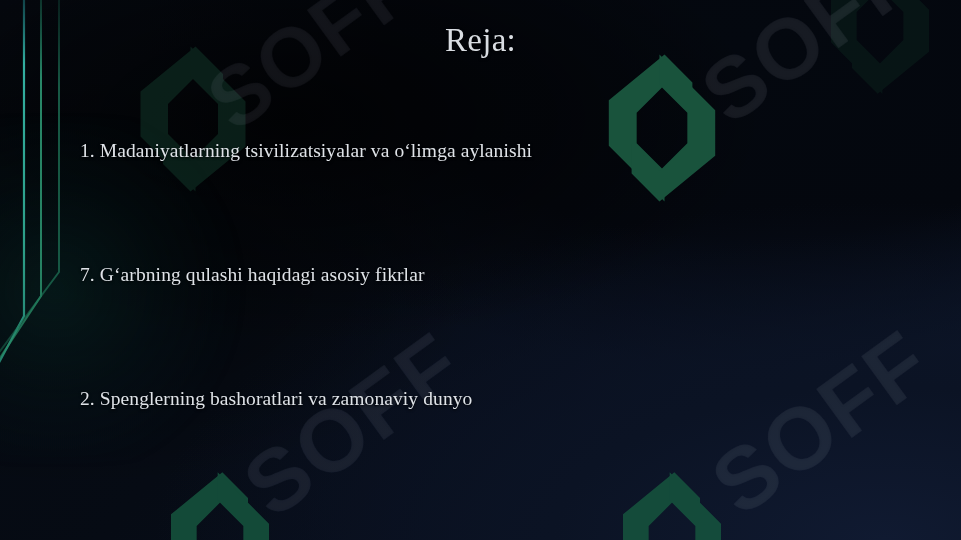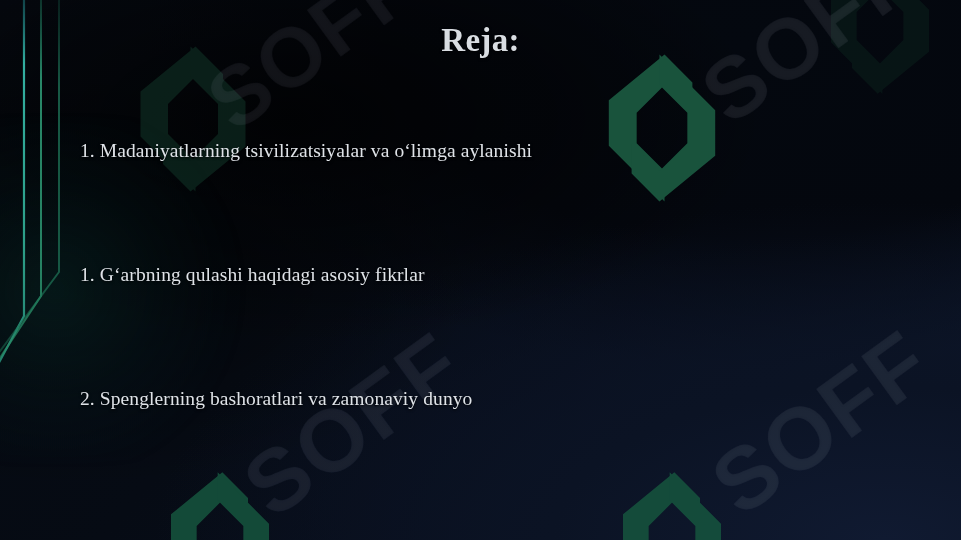--- a/index.html
+++ b/index.html
@@ -94,21 +94,21 @@
     position: absolute;
     inset: 0;
   }
   .slide-title {
     position: absolute;
     top: 22px;
     left: 0;
     width: 961px;
     text-align: center;
     font-size: 33px;
-    font-weight: 700;
+    font-weight: 400;
     color: #d9dde2;
     text-shadow: 0 1px 3px rgba(0,0,0,0.85);
     letter-spacing: 0.3px;
   }
   .agenda {
     position: absolute;
     left: 80px;
     top: 138px;
     width: 780px;
     margin: 0;
@@ -212,18 +212,18 @@
     <path d="M41 -10 L41 296 L-20 388" fill="none" stroke="url(#lg-mid)" stroke-width="2.0" stroke-linecap="square"></path>
 
     <path d="M59 -10 L59 272 L-20 378" fill="none" stroke="url(#lg-outer)" stroke-width="1.9" stroke-linecap="square"></path>
   </svg>
 
   <div class="content">
     <div class="slide-title">Reja:</div>
 
     <ul class="agenda">
       <li class="agenda-item">1. Madaniyatlarning tsivilizatsiyalar va oʻlimga aylanishi</li>
-      <li class="agenda-item">1. Gʻarbning qulashi haqidagi asosiy fikrlar</li>
+      <li class="agenda-item">7. Gʻarbning qulashi haqidagi asosiy fikrlar</li>
       <li class="agenda-item">2. Spenglerning bashoratlari va zamonaviy dunyo</li>
     </ul>
   </div>
 
 </div>
 
 </body></html>

